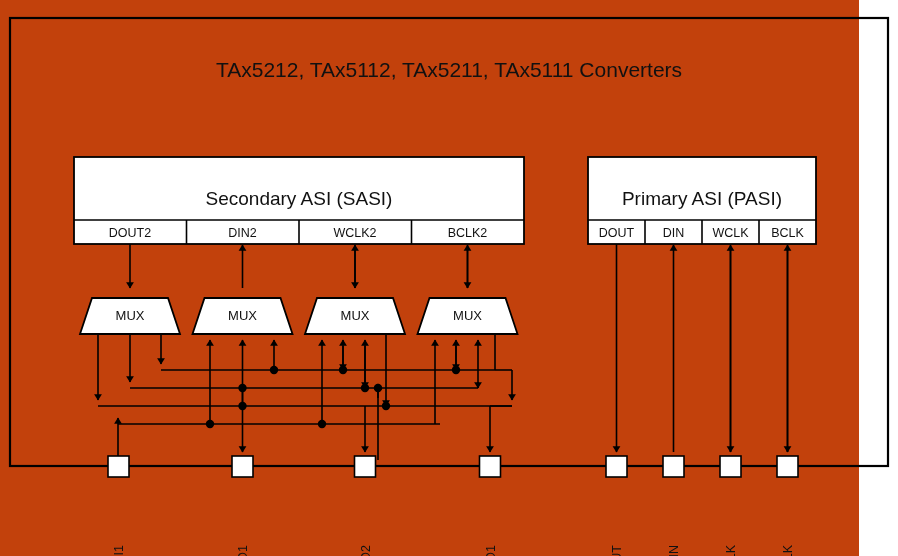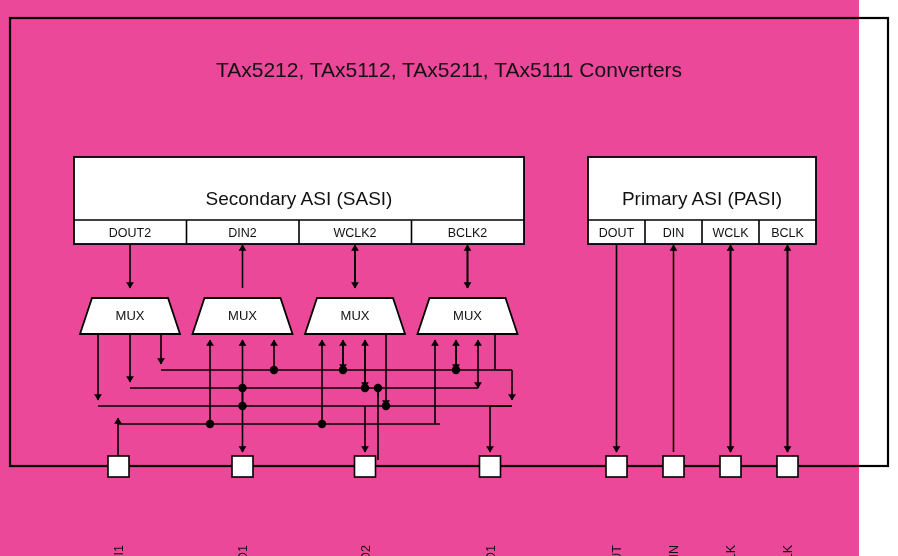--- a/index.html
+++ b/index.html
@@ -1,18 +1,18 @@
 <!DOCTYPE html>
 <html><head>
 <meta charset="utf-8">
 <style>
   html,body{margin:0;padding:0;background:#ffffff;}
   body{width:898px;height:556px;overflow:hidden;
        font-family:"Liberation Sans","DejaVu Sans",sans-serif;}
-  #stage{position:relative;width:859px;height:556px;background:#ec4899;}
+  #stage{position:relative;width:859px;height:556px;background:#c2410c;}
   svg{display:block;}
   .wire{stroke:#000;stroke-width:1.6;fill:none;}
   .box{fill:#fff;stroke:#000;stroke-width:1.8;}
   .outer{fill:none;stroke:#000;stroke-width:2.2;}
   .mux{fill:#fff;stroke:#000;stroke-width:1.8;}
   .pinbox{fill:#fff;stroke:#000;stroke-width:1.6;}
   .t-title{font-size:21px;fill:#111;text-anchor:middle;}
   .t-block{font-size:19px;fill:#111;text-anchor:middle;}
   .t-pin{font-size:12.5px;fill:#111;text-anchor:middle;}
   .t-mux{font-size:13px;fill:#111;text-anchor:middle;}

